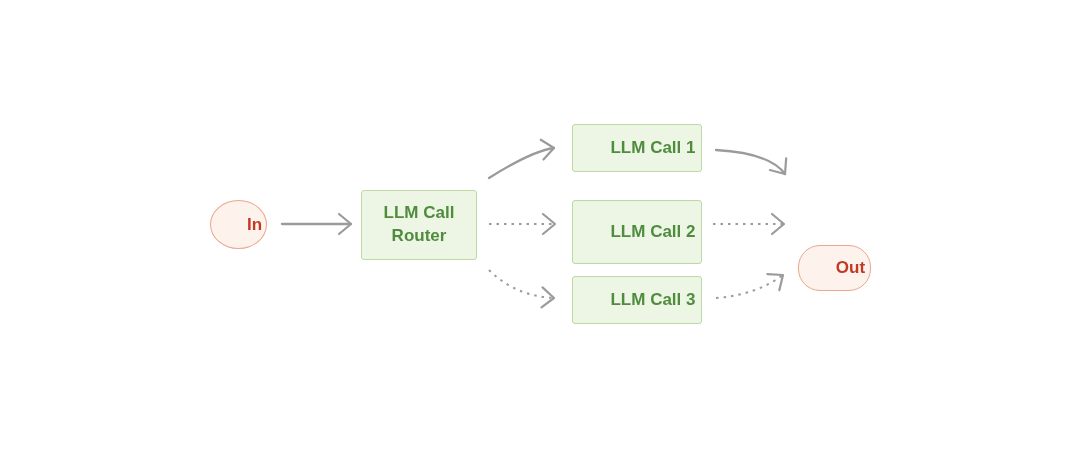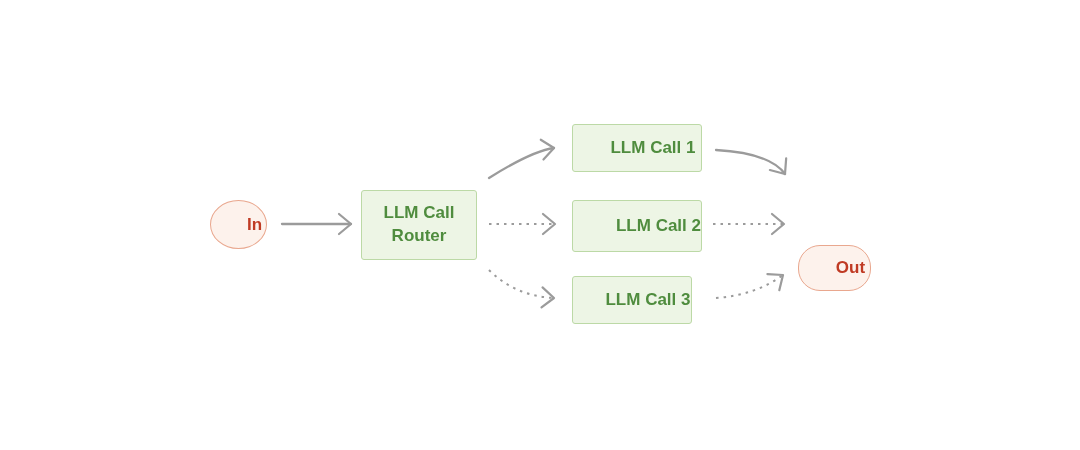--- a/index.html
+++ b/index.html
@@ -68,22 +68,22 @@
   .node.terminal {
     background: var(--terminal-fill);
     border: 1.5px solid var(--terminal-border);
     color: var(--terminal-text);
     font-size: 17px;
     font-weight: bold;
   }
   .node-in     { left: 210px; top: 200px; width: 57px;  height: 49px; border-radius: 50%; }
   .node-router { left: 361px; top: 190px; width: 116px; height: 70px; padding: 4px; }
   .node-call1  { left: 572px; top: 124px; width: 130px; height: 48px; }
-  .node-call2  { left: 572px; top: 200px; width: 130px; height: 52px; justify-content: flex-end; }
-  .node-call3  { left: 572px; top: 276px; width: 120px; height: 48px; }
+  .node-call2  { left: 572px; top: 200px; width: 130px; height: 64px; }
+  .node-call3  { left: 572px; top: 276px; width: 130px; height: 48px; }
   .node-out    { left: 798px; top: 201px; width: 73px;  height: 46px; border-radius: 22px; margin-top: 44px; }
 </style>
 </head>
 <body>
 
 <div class="canvas">
 
   <svg class="edges-layer" viewBox="0 0 1080 450" xmlns="http://www.w3.org/2000/svg">
     <defs>
       <marker id="arrowhead" markerUnits="userSpaceOnUse" markerWidth="17" markerHeight="25" refX="14" refY="12" orient="auto">

